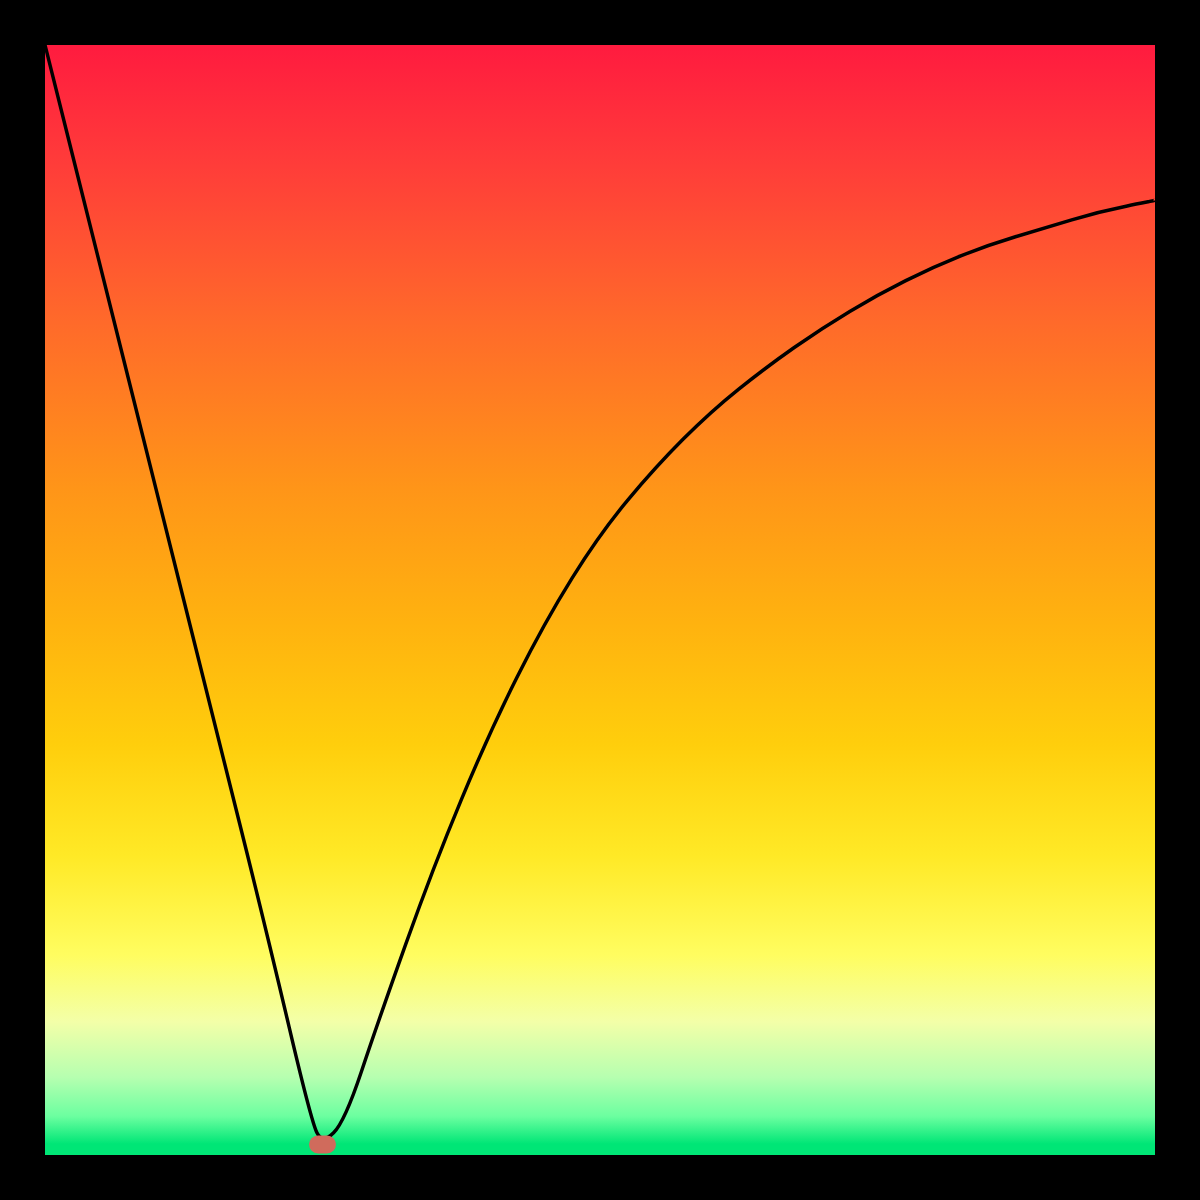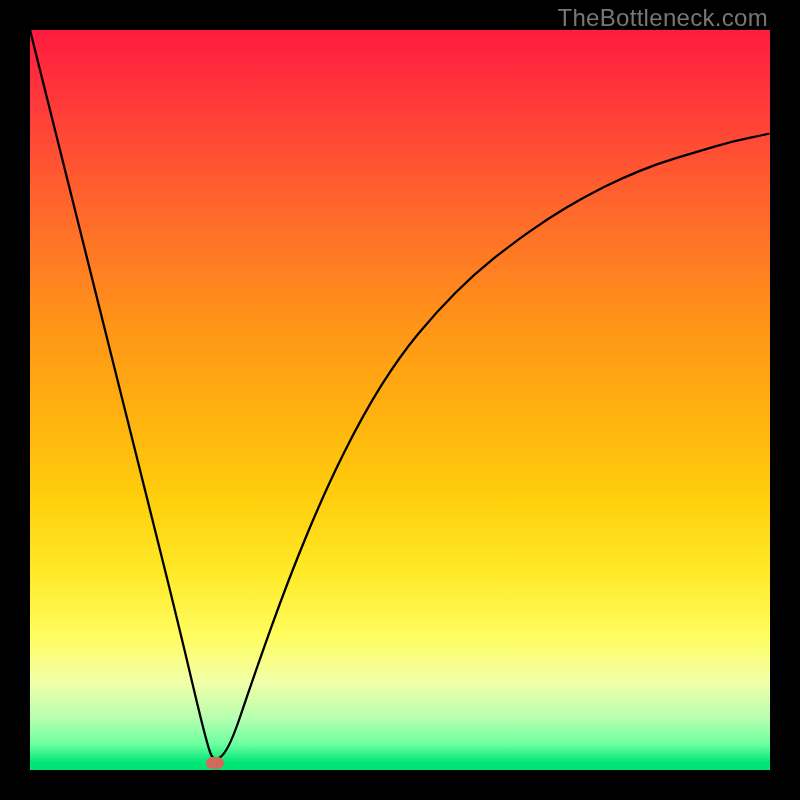--- a/index.html
+++ b/index.html
@@ -63,21 +63,20 @@
     border-radius: 6px;
     background: #d06b5c;
     transform: translate(-50%, -50%);
   }
 </style>
 </head>
 <body>
 
 <div class="frame">
 
-  <div class="watermark">TheBottleneck.com</div>
 
   <div class="plot-area">
     <svg class="curve" viewBox="0 0 740 740" preserveAspectRatio="none">
       <path id="curve-path" d="M 0,0 Q 0,0 18.5,74 Q 37,148 55.5,222 Q 74,296 92.5,370 Q 111,444 129.5,518 Q 148,592 162.8,654.9 Q 177.6,717.8 181.3,725.2 Q 185,732.6 192.4,725.2 Q 199.8,717.8 210.9,684.5 Q 222,651.2 240.5,599.4000000000001 Q 259,547.6 277.5,503.20000000000005 Q 296,458.8 314.5,421.8 Q 333,384.8 351.5,355.2 Q 370,325.59999999999997 388.5,303.4 Q 407.00000000000006,281.2 425.5,262.7 Q 444,244.2 462.5,229.4 Q 481,214.60000000000002 499.5,201.65000000000003 Q 518,188.70000000000005 536.5,177.60000000000002 Q 555,166.5 573.5,157.25 Q 592,148 610.5,140.60000000000002 Q 629,133.20000000000005 647.5,127.65000000000003 Q 666,122.10000000000002 684.5,116.55000000000001 Q 703,111 721.5,107.30000000000001 T 740,103.60000000000002" fill="none" stroke="#000" stroke-width="2.3"></path>
     </svg>
     <div id="marker" class="marker" style="left: 185px; top: 732.6px;"></div>
   </div>
 
 </div>
 

